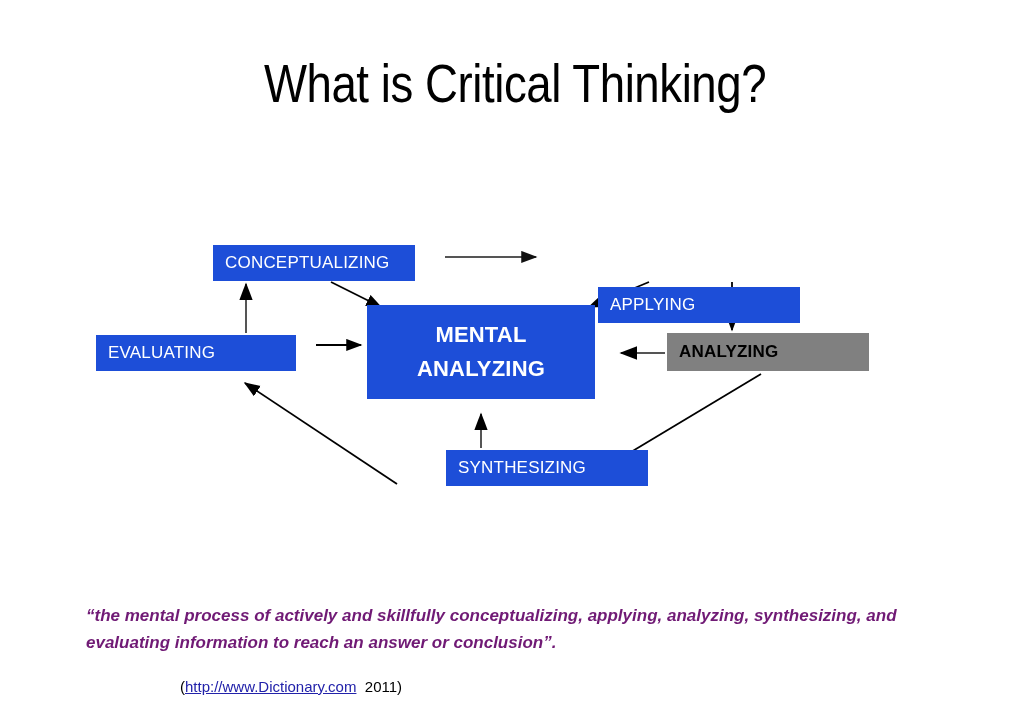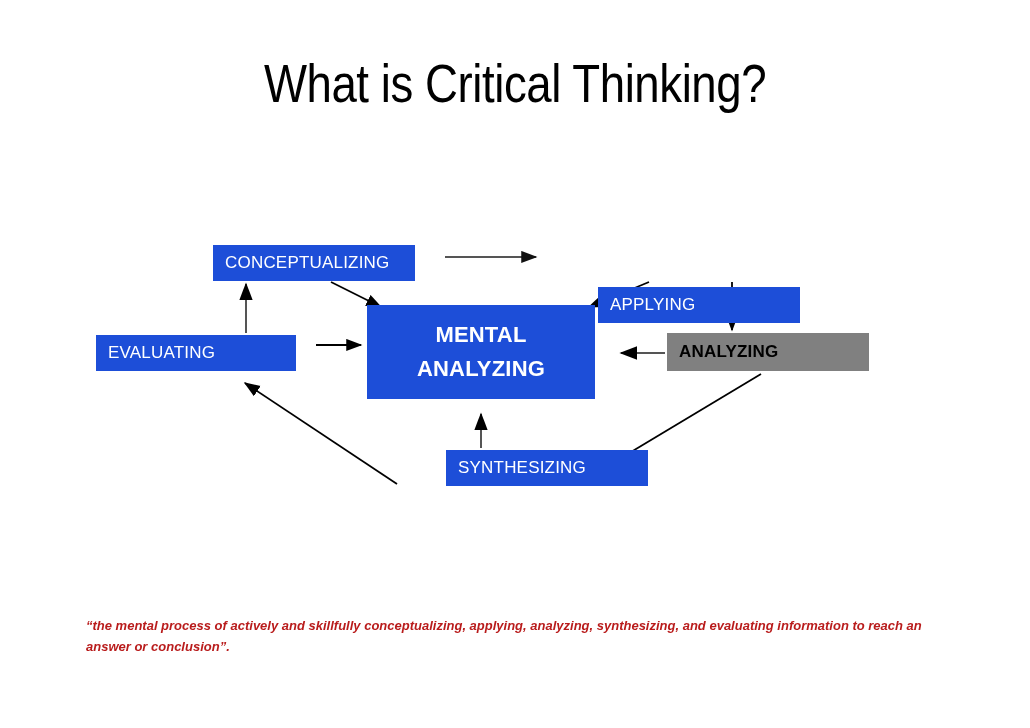--- a/index.html
+++ b/index.html
@@ -91,27 +91,27 @@
   #node-analyzing       { left: 667px; top: 333px; width: 202px; height: 38px; }
   #node-mental          { left: 367px; top: 305px; width: 228px; height: 94px; }
   #node-synthesizing    { left: 398px; top: 450px; width: 202px; height: 36px; margin-left: 48px; }
 
   .node-line { display: block; }
 
   
   #quote {
     position: absolute;
     left: 86px;
-    top: 616px;
+    top: 603px;
     width: 860px;
-    font-size: 13px;
+    font-size: 17px;
     font-weight: bold;
     font-style: italic;
     line-height: 1.58;
-    color: #b91c1c;
+    color: #701a75;
   }
   #citation {
     position: absolute;
     left: 180px;
     top: 678px;
     font-size: 15px;
     font-style: normal;
     font-weight: normal;
     color: #000000;
     white-space: nowrap;
@@ -183,14 +183,15 @@
     </div>
 
     <div id="node-synthesizing" class="node left-label">
       <span class="node-line">SYNTHESIZING</span>
     </div>
 
   </div>
 
   <div id="quote">“the mental process of actively and skillfully conceptualizing, applying, analyzing, synthesizing, and evaluating information to reach an answer or conclusion”.</div>
 
+  <div id="citation"><span>(</span><a class="link" href="#">http://www.Dictionary.com</a><span>&nbsp; </span><span>2011</span><span>)</span></div>
 
 </div>
 
 </body></html>

